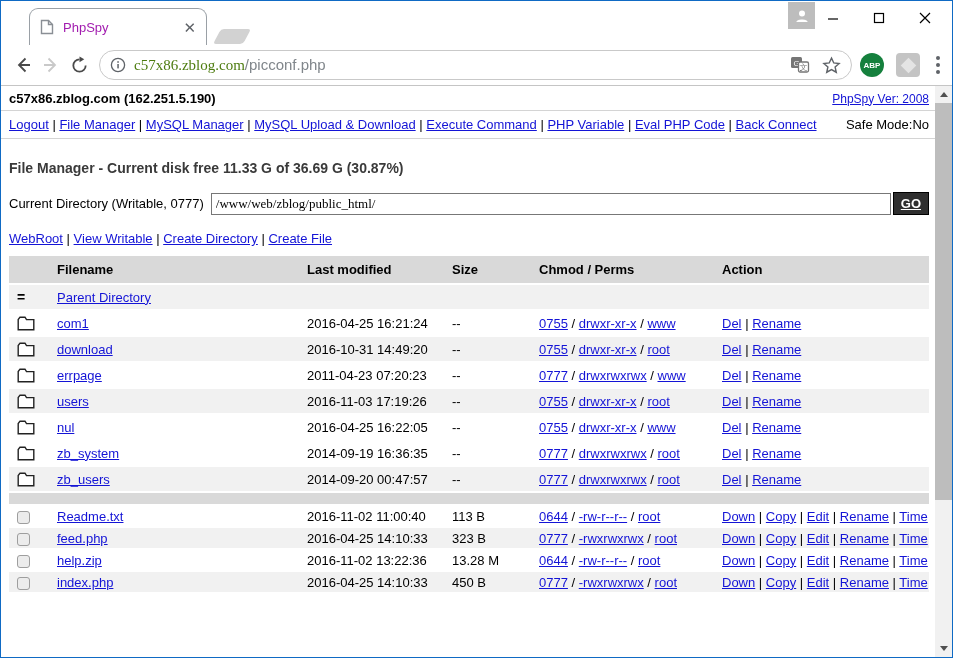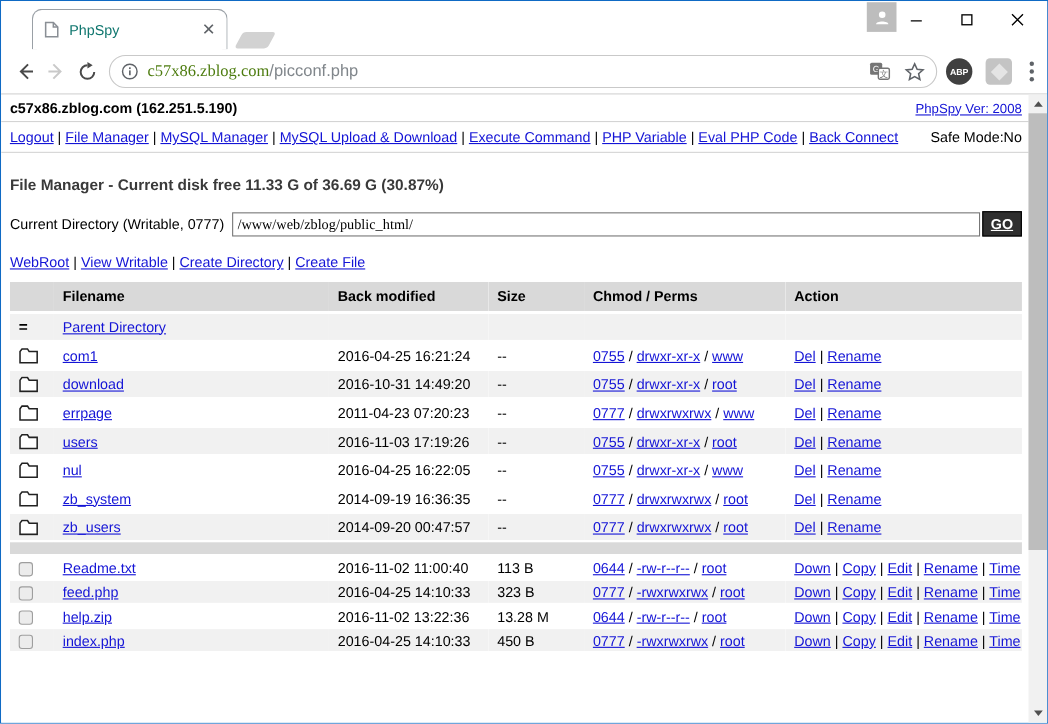--- a/index.html
+++ b/index.html
@@ -6,41 +6,41 @@
   html,body { width:953px; height:658px; overflow:hidden; background:#fff;
               font-family:"Liberation Sans", sans-serif; }
   .window { width:953px; height:658px; border:1px solid #0f6ac4; background:#fff;
             position:relative; overflow:hidden; }
 
   
   .titlebar { height:44px; background:#fff; position:relative; }
   .tab { position:absolute; left:28px; top:7px; width:178px; height:37px;
          background:#fff; border:1px solid #9aa0a6; border-bottom:none;
          border-radius:9px 9px 0 0; display:flex; align-items:center; padding:0 10px; }
-  .tab-title { font-size:13px; color:#0f766e; margin-left:9px; flex:1; }
+  .tab-title { font-size:13px; color:#a21caf; margin-left:9px; flex:1; }
   .tab-close { color:#5f6368; font-size:15px; line-height:1; cursor:default; }
   .newtab-btn { position:absolute; left:216px; top:28px; width:30px; height:15px;
                 background:#d2d2d2; border-radius:3px; transform:skewX(-28deg); }
   .profile-btn { position:absolute; left:787px; top:1px; width:27px; height:27px;
                  background:#bdbdbd; display:flex; align-items:center; justify-content:center; }
   .win-btns { position:absolute; right:4px; top:0; height:34px; display:flex; }
   .win-btn { width:46px; height:34px; display:flex; align-items:center; justify-content:center;
              color:#000; }
 
   
   .toolbar { height:41px; background:#fff; border-bottom:1px solid #c5c5c5;
              display:flex; align-items:center; padding:0 8px; }
   .nav-ico { width:30px; height:30px; display:flex; align-items:center; justify-content:center; }
   .omnibox { flex:0 0 753px; height:30px; border:1px solid #c9c9c9; border-radius:15px;
              margin-left:6px; display:flex; align-items:center; padding:0 10px; background:#fff; }
   .url-text { font-size:15px; margin-left:8px; flex:1; white-space:nowrap; overflow:hidden; }
   .url-host { color:#4d7c0f;font-family:Liberation Serif, serif; }
   .url-path { color:#80868b; }
   .ext-area { display:flex; align-items:center; margin-left:8px; gap:12px; }
-  .abp-badge { width:24px; height:24px; background:#404040; border-radius:50%;
+  .abp-badge { width:24px; height:24px; background:#15803d; border-radius:50%;
                color:#fff; font-size:8px; font-weight:bold; display:flex;
                align-items:center; justify-content:center; letter-spacing:0; }
   .ext-badge { width:24px; height:24px; background:#c4c4c4; border-radius:4px;
                display:flex; align-items:center; justify-content:center; }
   .ext-diamond { width:11px; height:11px; background:#e4e4e4; transform:rotate(45deg); }
   .dots { display:flex; flex-direction:column; gap:3px; padding:4px; }
   .dots i { width:4px; height:4px; border-radius:50%; background:#5f6368; display:block; }
 
   
   .page { position:relative; height:571px; background:#fff; }
@@ -217,21 +217,21 @@
             <col class="c-name">
             <col class="c-mod">
           <col class="c-size">
             <col class="c-chmod">
             <col class="c-act">
         </colgroup>
         <tbody>
             <tr class="head">
               <td></td>
               <td>Filename</td>
-              <td>Back modified</td>
+              <td>Last modified</td>
               <td>Size</td>
               <td>Chmod / Perms</td>
               <td>Action</td>
             </tr>
             <tr class="dirrow gray">
               <td class="td-center"><span class="eq">=</span></td>
               <td><a class="lnk">Parent Directory</a></td>
               <td></td>
               <td></td>
               <td></td>

